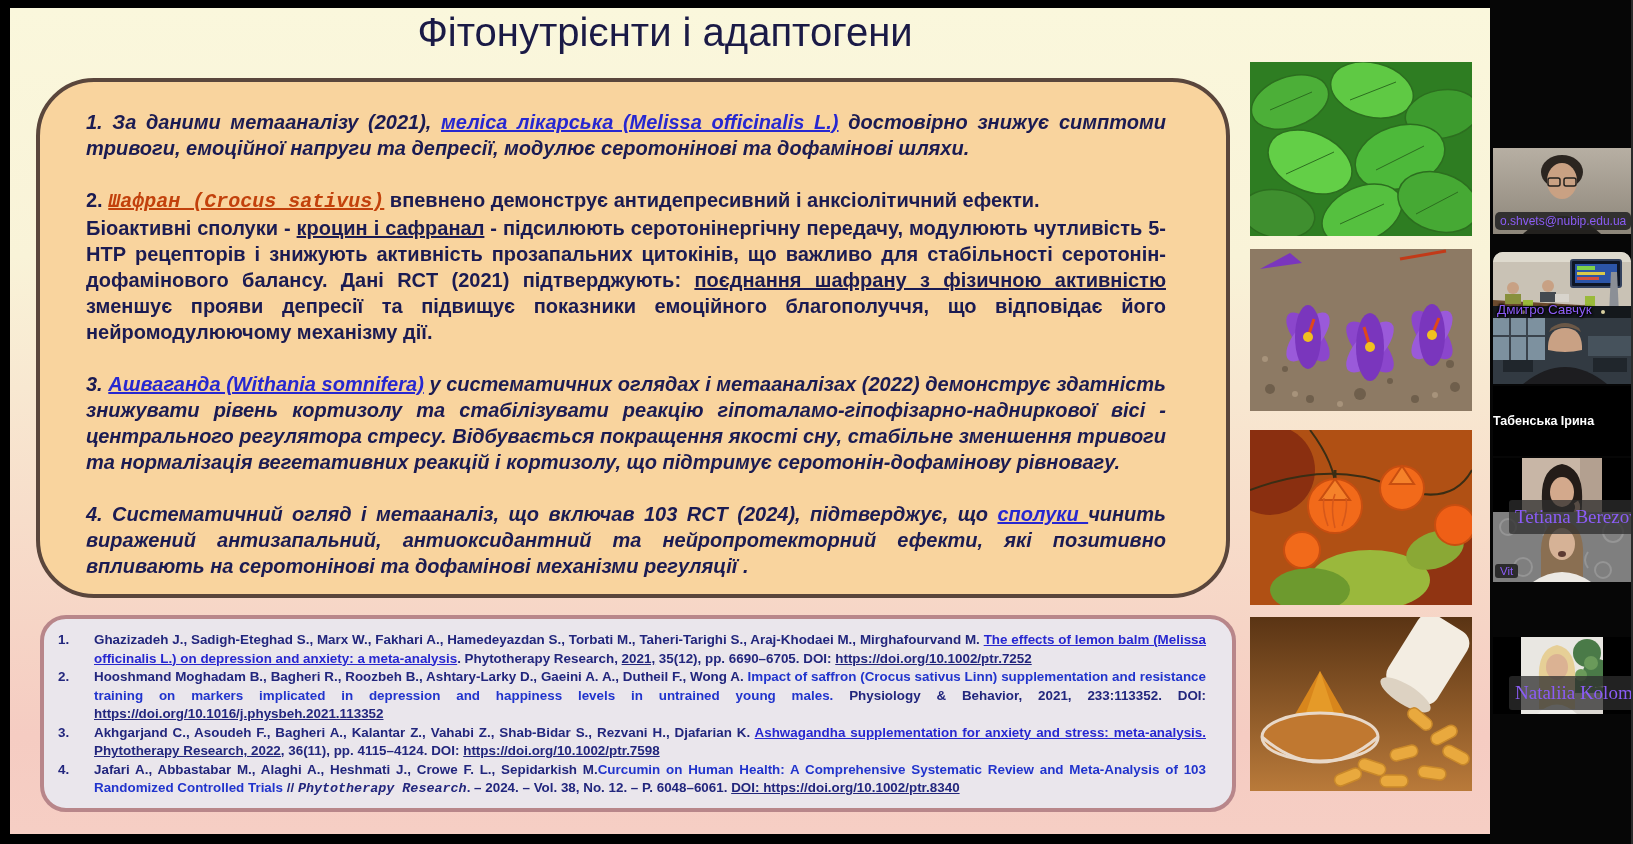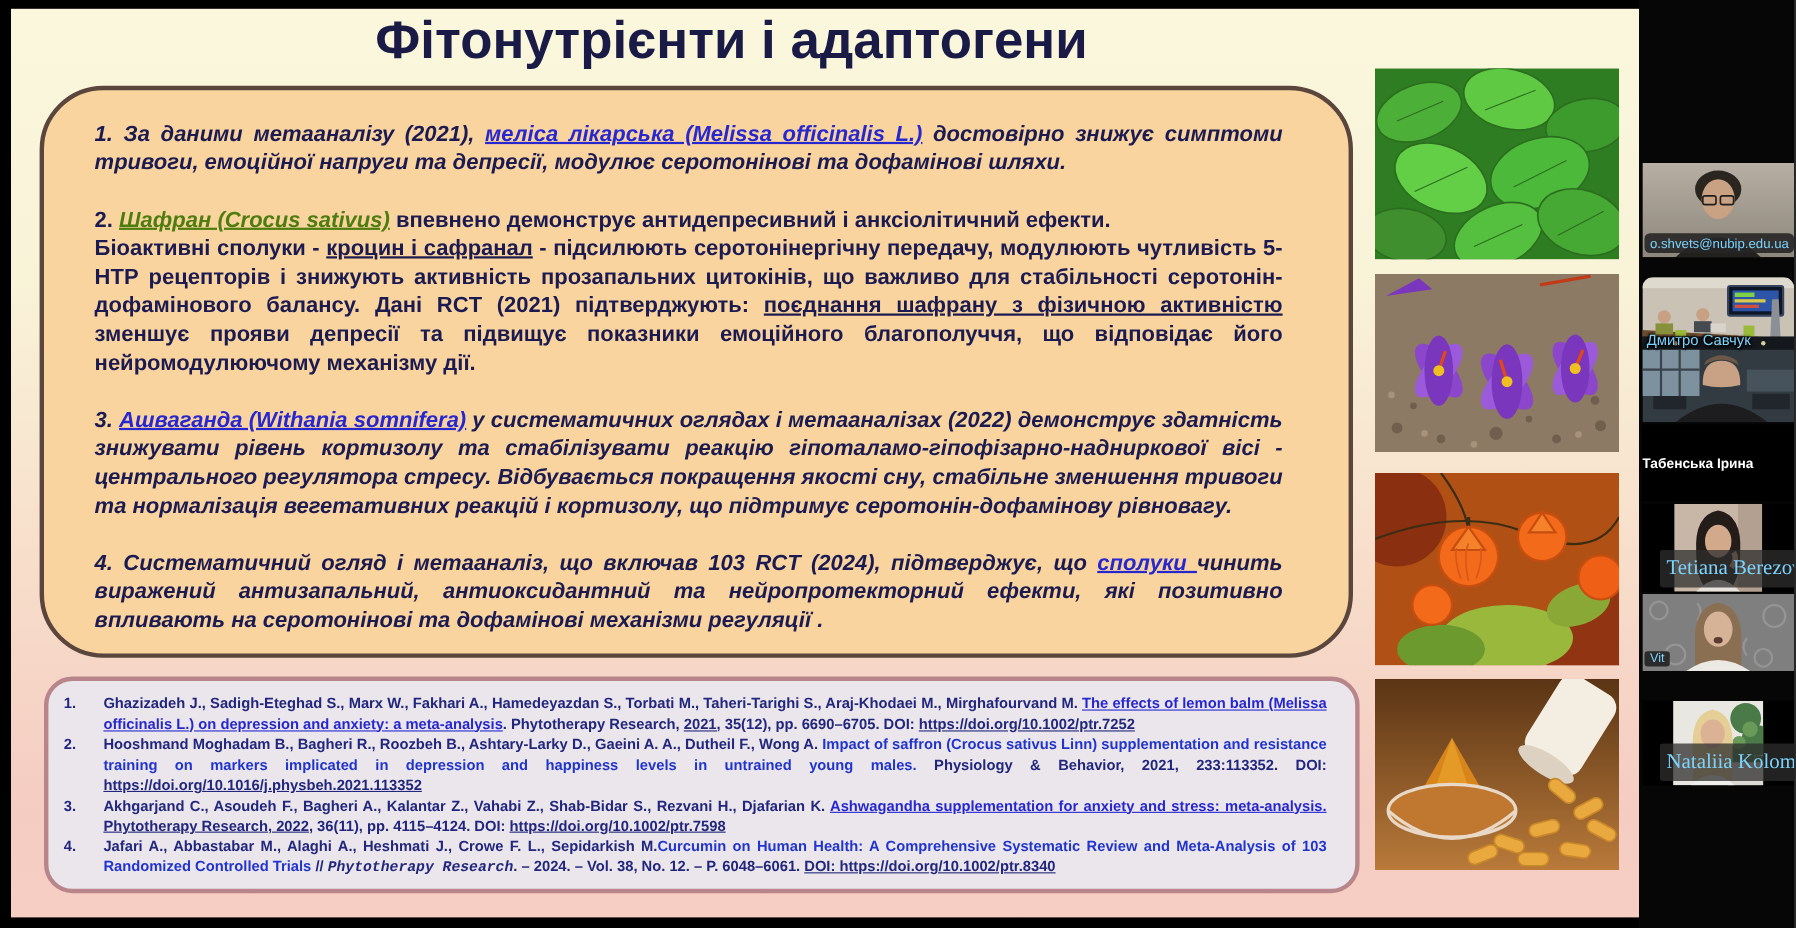--- a/index.html
+++ b/index.html
@@ -2,29 +2,29 @@
 <html><head>
 <meta charset="utf-8">
 <style>
   html,body{margin:0;padding:0;background:#000;}
   .screen{position:relative;width:1633px;height:844px;background:#000;overflow:hidden;
           font-family:"Liberation Sans", sans-serif;}
   
   .slide{position:absolute;left:10px;top:8px;width:1480px;height:826px;
          background:linear-gradient(180deg,#faf7dc 0%,#f9f3d8 30%,#f7ddca 62%,#f5ccc2 88%,#f6cec4 100%);}
   .title{position:absolute;left:0;top:2px;width:1310px;margin:0;text-align:center;
-         font-size:48px;font-weight:bold;color:#1a1a46;letter-spacing:0;}
+         font-size:40px;font-weight:normal;color:#1a1a46;letter-spacing:0;}
   .main-box{position:absolute;left:26px;top:70px;width:1194px;height:520px;box-sizing:border-box;
             background:#f9d49e;border:4px solid #5a463c;border-radius:58px;
             padding:27px 60px 18px 46px;overflow:hidden;}
   .para{color:#1b1b52;font-size:20px;font-weight:bold;line-height:26px;text-align:justify;
         margin:0 0 26px 0;}
   .para.italic{font-style:italic;}
   .seg-link{color:#2727d0;text-decoration:underline;}
-  .seg-link-italic{color:#4d7c0f;text-decoration:underline;font-style:italic;}
+  .seg-link-italic{color:#c2410c;text-decoration:underline;font-style:italic;font-family:Liberation Mono, monospace;}
   .seg-u{text-decoration:underline;}
   .seg-blue{color:#2134cd;}
   .seg-i{font-style:italic;font-family:Liberation Mono, monospace;}
   .refs-box{position:absolute;left:30px;top:607px;width:1196px;height:197px;box-sizing:border-box;
             background:#eae6ec;border:4px solid #b8868a;border-radius:26px;
             padding:12px 26px 8px 14px;overflow:hidden;}
   .ref-item{display:flex;color:#22267d;font-size:13.4px;font-weight:600;line-height:18.5px;}
   .ref-num{flex:0 0 36px;}
   .ref-body{flex:1;text-align:justify;}
   
@@ -36,26 +36,26 @@
   .photo4{top:609px;height:174px;}
   
   .sidebar{position:absolute;left:1490px;top:0;width:143px;height:844px;background:#060606;}
   .sidebar:after{content:"";position:absolute;right:0;top:0;width:2px;height:100%;background:#2b2b2b;}
   .tile{position:absolute;left:3px;width:138px;overflow:hidden;background:#000;}
   .t1{top:148px;height:86px;}
   .t2{top:252px;height:68px;border-radius:10px;}
   .t3{top:306px;height:78px;}
   .t4{top:386px;height:70px;}
   .t5{top:458px;height:80px;}
-  .t6{top:540px;height:70px;}
+  .t6{top:512px;height:70px;}
   .t7{top:612px;height:77px;margin-top:25px;}
   .vidwrap{position:absolute;top:0;bottom:0;}
   .portrait5{left:29px;width:80px;}
   .portrait7{left:28px;width:82px;}
-  .plabel{position:absolute;color:#7dd3fc;z-index:3;white-space:nowrap;}
+  .plabel{position:absolute;color:#8b5cf6;z-index:3;white-space:nowrap;}
   .boxed{left:2px;bottom:4px;background:rgba(38,38,38,.9);border-radius:5px;
          padding:2px 5px;font-size:12px;}
   .shadowed{left:4px;bottom:3px;font-size:13.5px;
             text-shadow:0 0 3px #000,1px 1px 2px #000,-1px -1px 2px #000;}
   .bar{left:16px;bottom:4px;background:rgba(45,45,45,.75);border-radius:3px;
        padding:6px 6px;font-size:19px;font-family:Liberation Serif, serif;}
   .smallbox{left:2px;bottom:4px;background:rgba(32,32,32,.88);border-radius:3px;
             padding:1px 5px;font-size:11.5px;}
   .centered-name{position:absolute;left:0;right:0;top:50%;transform:translateY(-50%);
                  text-align:left;color:#fff;font-weight:bold;font-size:12.5px;}

